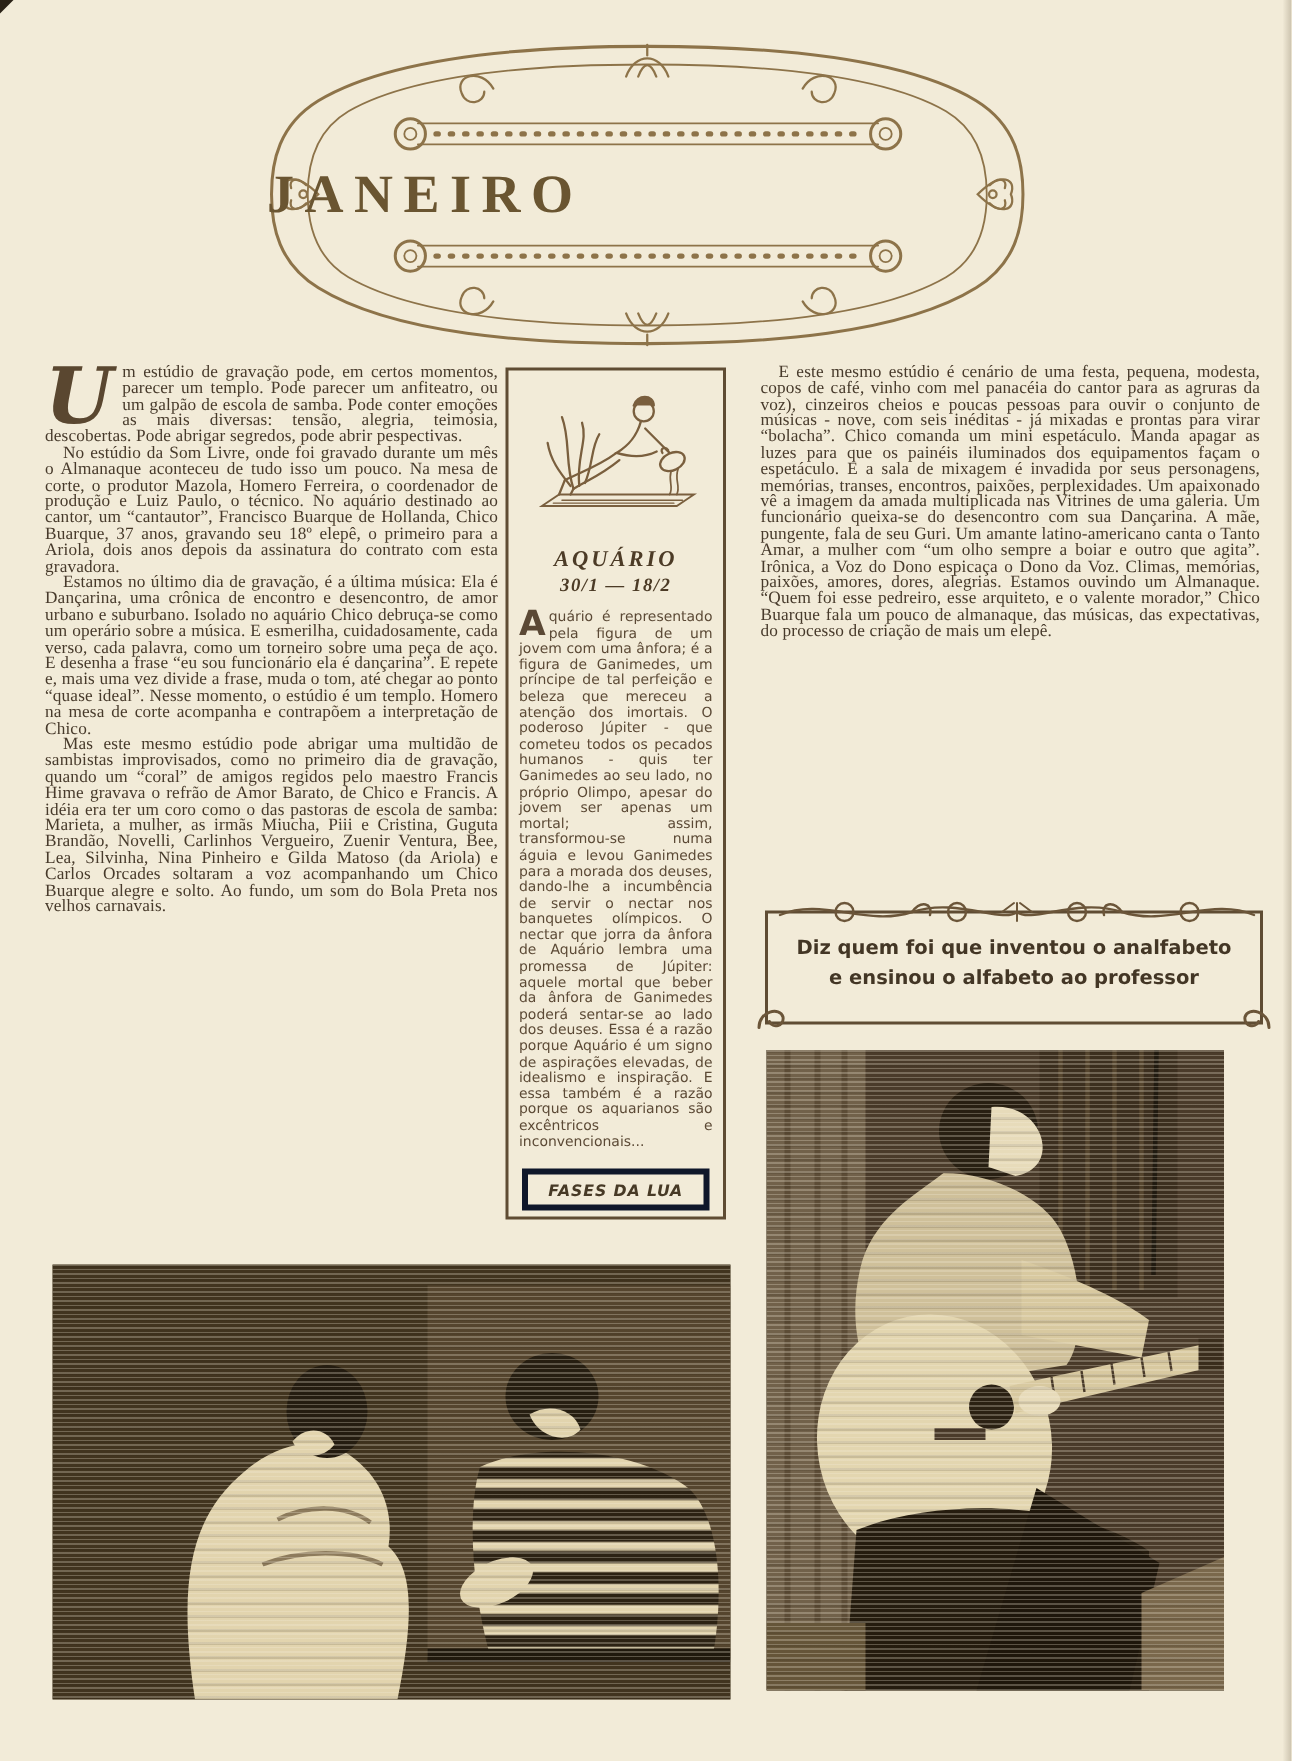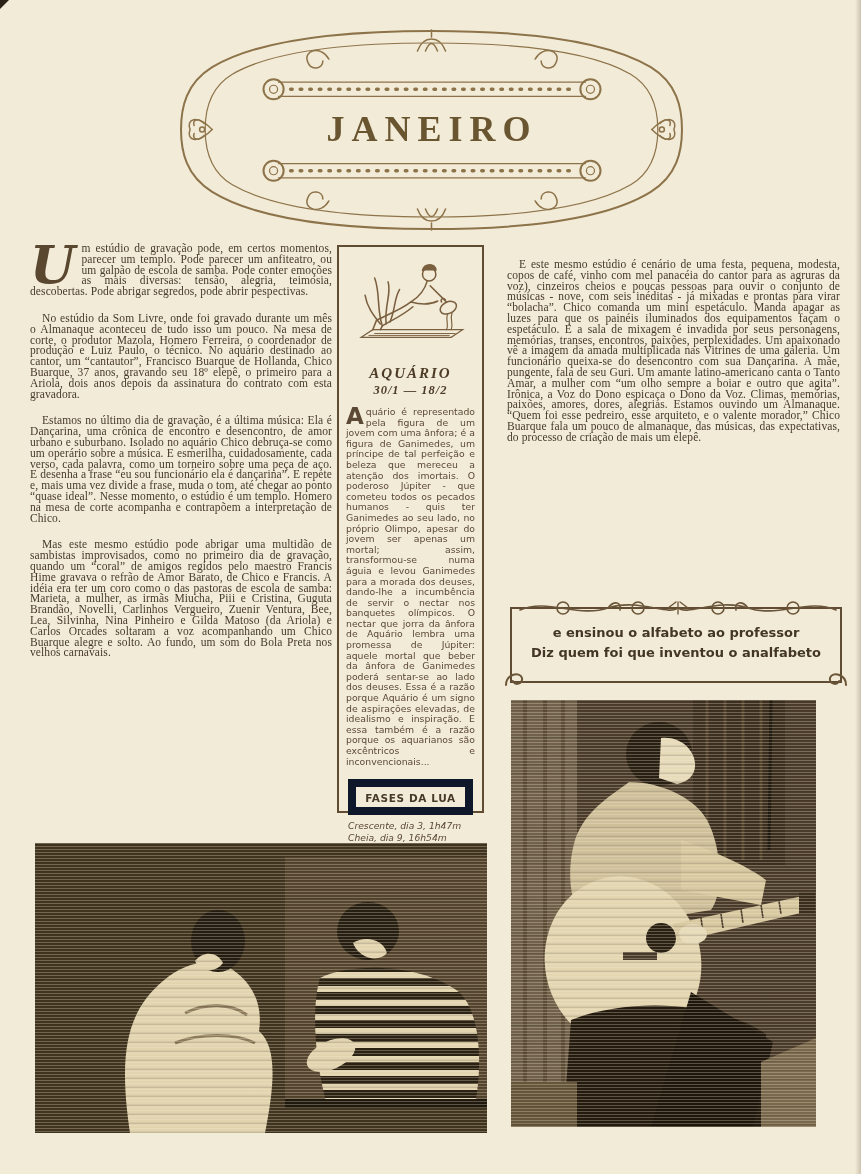--- a/index.html
+++ b/index.html
@@ -9,50 +9,50 @@
     font-family:"Liberation Serif", serif;
     color:#473a2b;
   }
   
   .edge-right{position:absolute;right:0;top:0;width:6px;height:1174px;background:linear-gradient(to right,rgba(0,0,0,0),rgba(90,75,50,.25));}
   .corner-artifact{position:absolute;left:0;top:0;width:0;height:0;border-top:9px solid #2a2216;border-right:9px solid transparent;}
   
   .masthead{position:absolute;left:178px;top:26px;width:508px;height:208px;}
   .masthead svg{position:absolute;left:0;top:0;width:100%;height:100%;}
   .month-title{
-    position:absolute;left:0;top:82px;width:100%;text-align:center;
+    position:absolute;left:0;top:82px;width:100%;text-align:left;
     font-size:36px;font-weight:bold;letter-spacing:7px;color:#6a5531;
     font-family:"Liberation Serif",serif;
   }
   
   .col{position:absolute;text-align:justify;font-size:11.5px;line-height:10.8px;letter-spacing:.1px;}
   .col-left{left:30px;top:243px;width:302px;}
   .col-right{left:507px;top:243px;width:333px;}
   .para{margin:0;}
-  .para.indent{text-indent:12px;margin-top:16px;}
+  .para.indent{text-indent:12px;}
   .dropcap-u{
     float:left;font-size:52px;line-height:40px;font-weight:bold;font-style:italic;
     color:#5a4730;padding:2px 6px 0 0;font-family:"DejaVu Serif",serif;
   }
   
   .zodiac-box{
     position:absolute;left:337px;top:245px;width:147px;height:568px;
     border:2px solid #5f4c33;box-sizing:border-box;padding:8px 7px 0 7px;
   }
   .zodiac-illustration{display:block;margin:2px auto 0 auto;width:118px;height:88px;}
   .zodiac-title{text-align:center;font-weight:bold;font-style:italic;font-size:15px;letter-spacing:2px;color:#4c3b26;margin-top:20px;}
   .zodiac-dates{text-align:center;font-weight:bold;font-style:italic;font-size:12.5px;letter-spacing:1px;color:#4c3b26;margin-top:1px;}
   .zodiac-text{
     margin-top:9px;text-align:justify;
     font-family:"DejaVu Sans",sans-serif;font-size:9.3px;line-height:10.6px;color:#5b4935;
   }
   .dropcap-a{float:left;font-size:23px;line-height:19px;font-weight:bold;color:#5b4935;padding-right:2px;font-family:"DejaVu Sans",sans-serif;}
   
   .moon-box{margin-top:12px;}
-  .moon-title-frame{border:8px solid #0f172a;text-align:center;padding:1px 0;margin:4px 2px;}
+  .moon-title-frame{border:4px solid #0f172a;text-align:center;padding:1px 0;margin:4px 2px;font-style:italic;}
   .moon-title{font-family:"DejaVu Sans",sans-serif;font-weight:bold;font-size:10.5px;letter-spacing:.6px;color:#473a26;}
   .moon-entries{margin:5px 0 0 2px;font-family:"DejaVu Sans",sans-serif;font-style:italic;font-size:9.2px;line-height:11.4px;color:#5a4833;}
   
   .quote-box{
     position:absolute;left:510px;top:607px;width:332px;height:76px;
     border:2px solid #5f4c33;box-sizing:border-box;
   }
   .quote-garland{position:absolute;left:6px;top:-13px;width:320px;height:24px;}
   .quote-text{
     margin-top:14px;text-align:center;
@@ -156,26 +156,20 @@
       <path d="M24,66 L20,76 M30,72 L28,76"></path>
     </g>
   </svg>
   <div class="zodiac-title">AQUÁRIO</div>
   <div class="zodiac-dates">30/1 — 18/2</div>
   <p class="zodiac-text"><span class="dropcap-a">A</span><span>quário é representado pela figura de um jovem com uma ânfora; é a figura de Ganimedes, um príncipe de tal perfeição e beleza que mereceu a atenção dos imortais. O poderoso Júpiter - que cometeu todos os pecados humanos - quis ter Ganimedes ao seu lado, no próprio Olimpo, apesar do jovem ser apenas um mortal; assim, transformou-se numa águia e levou Ganimedes para a morada dos deuses, dando-lhe a incumbência de servir o nectar nos banquetes olímpicos. O nectar que jorra da ânfora de Aquário lembra uma promessa de Júpiter: aquele mortal que beber da ânfora de Ganimedes poderá sentar-se ao lado dos deuses. Essa é a razão porque Aquário é um signo de aspirações elevadas, de idealismo e inspiração. E essa também é a razão porque os aquarianos são excêntricos e inconvencionais...</span></p>
 
   <div class="moon-box">
     <div class="moon-title-frame">
       <span class="moon-title">FASES DA LUA</span>
-    </div>
-    <div class="moon-entries">
-      <div>Crescente, dia 3, 1h47m</div>
-      <div>Cheia, dia 9, 16h54m</div>
-      <div>Minguante, dia 16, 20h59m</div>
-      <div>Nova, dia 25, 1h57m</div>
     </div>
   </div>
 </div>
 
 <div class="col col-right">
   <p class="para indent">E este mesmo estúdio é cenário de uma festa, pequena, modesta, copos de café, vinho com mel panacéia do cantor para as agruras da voz), cinzeiros cheios e poucas pessoas para ouvir o conjunto de músicas - nove, com seis inéditas - já mixadas e prontas para virar “bolacha”. Chico comanda um mini espetáculo. Manda apagar as luzes para que os painéis iluminados dos equipamentos façam o espetáculo. E a sala de mixagem é invadida por seus personagens, memórias, transes, encontros, paixões, perplexidades. Um apaixonado vê a imagem da amada multiplicada nas Vitrines de uma galeria. Um funcionário queixa-se do desencontro com sua Dançarina. A mãe, pungente, fala de seu Guri. Um amante latino-americano canta o Tanto Amar, a mulher com “um olho sempre a boiar e outro que agita”. Irônica, a Voz do Dono espicaça o Dono da Voz. Climas, memórias, paixões, amores, dores, alegrias. Estamos ouvindo um Almanaque. “Quem foi esse pedreiro, esse arquiteto, e o valente morador,” Chico Buarque fala um pouco de almanaque, das músicas, das expectativas, do processo de criação de mais um elepê.</p>
 </div>
 
 <div class="quote-box">
   <svg class="quote-garland" viewBox="0 0 320 24" aria-hidden="true">
@@ -183,22 +177,22 @@
       <path d="M2,14 C30,2 60,22 90,12 C120,2 150,20 160,12 C170,20 200,2 230,12 C260,22 290,2 318,14"></path>
       <circle cx="45" cy="12" r="6"></circle>
         <circle cx="120" cy="12" r="6"></circle>
         <circle cx="200" cy="12" r="6"></circle>
         <circle cx="275" cy="12" r="6"></circle>
       <path d="M150,12 l8,-6 M170,12 l-8,-6 M160,6 v12" stroke-width="1.3"></path>
       <path d="M90,12 c6,-8 14,-6 12,2 M230,12 c-6,-8 -14,-6 -12,2"></path>
     </g>
   </svg>
   <div class="quote-text">
+    <div>Diz quem foi que inventou o analfabeto</div>
     <div>e ensinou o alfabeto ao professor</div>
-    <div>Diz quem foi que inventou o analfabeto</div>
   </div>
   <svg class="quote-curl left" viewBox="0 0 22 20" aria-hidden="true">
     <path d="M2,16 C2,5 16,2 18,9 C19,15 11,17 9,12" fill="none" stroke="#6b5539" stroke-width="2" stroke-linecap="round"></path>
   </svg>
   <svg class="quote-curl right" viewBox="0 0 22 20" aria-hidden="true">
     <path d="M2,16 C2,5 16,2 18,9 C19,15 11,17 9,12" fill="none" stroke="#6b5539" stroke-width="2" stroke-linecap="round"></path>
   </svg>
 </div>
 
 <div class="photo photo-left">

